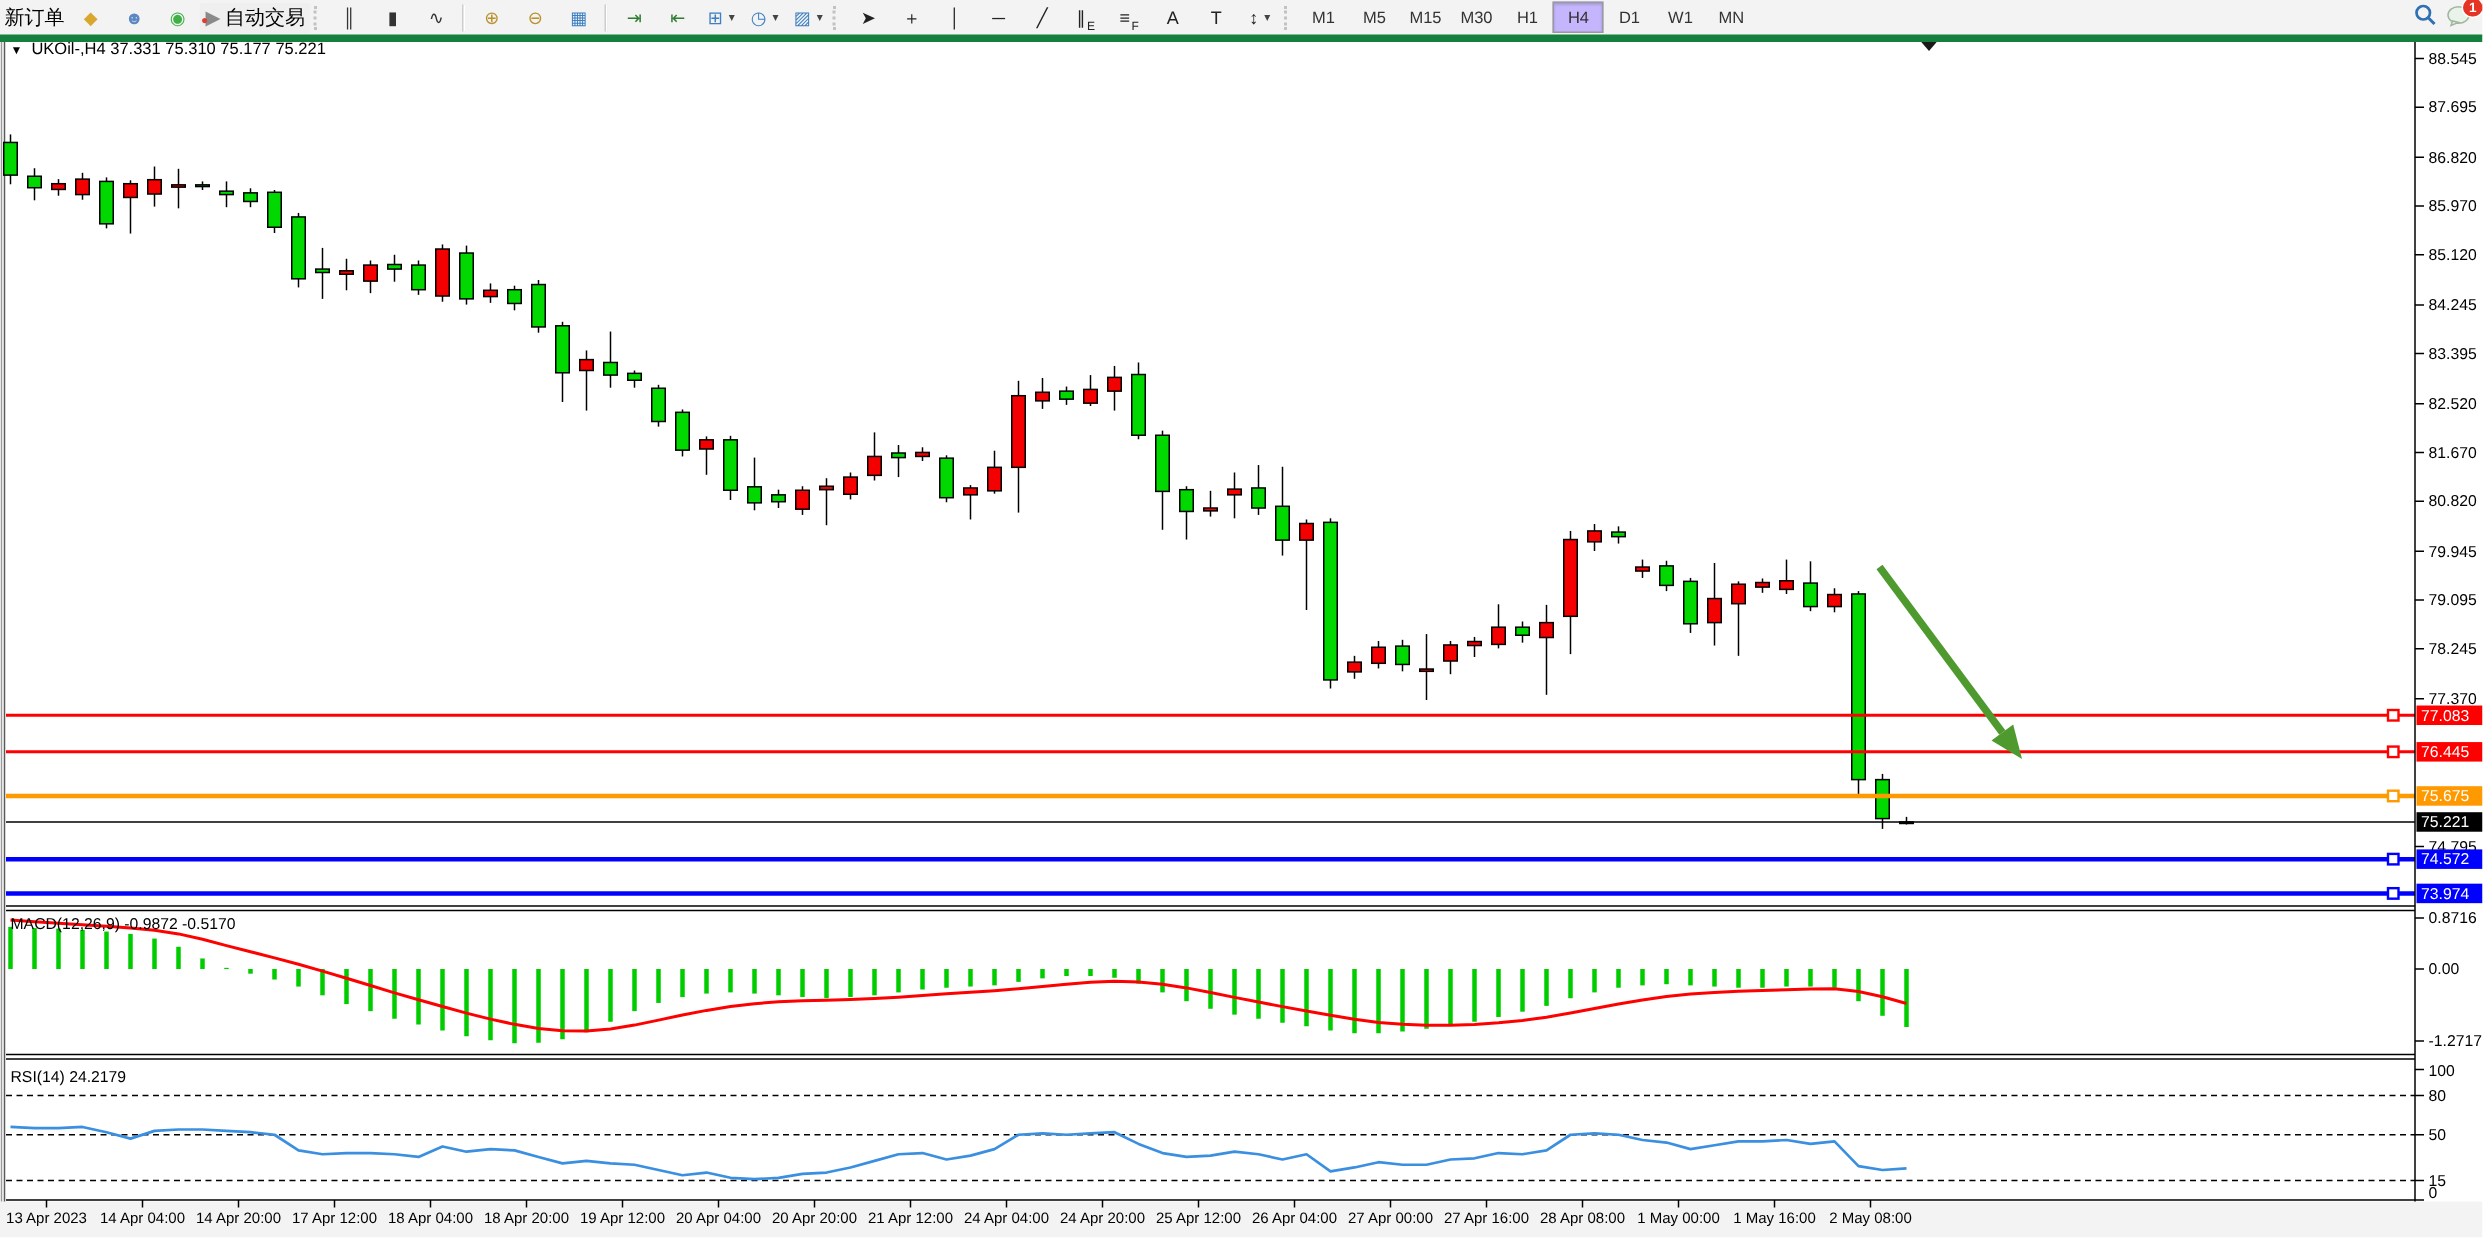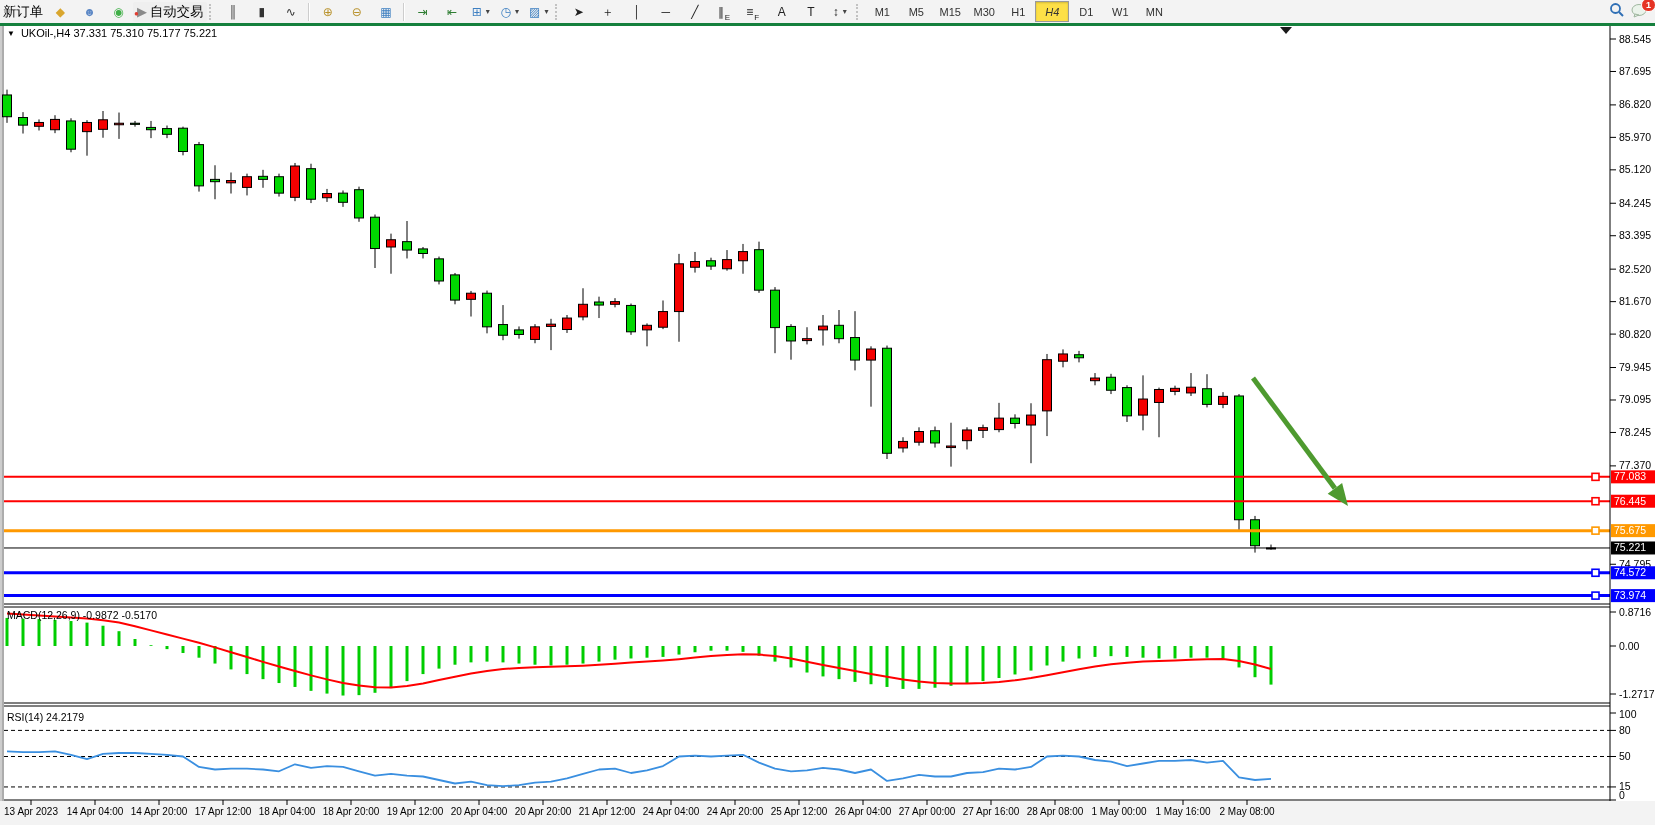--- a/index.html
+++ b/index.html
@@ -1,30 +1,30 @@
 <!DOCTYPE html>
 <html><head>
 <meta charset="utf-8">
 <style>
   html,body{margin:0;padding:0;background:#fff;}
   body{width:1655px;height:825px;position:relative;overflow:hidden;
        font-family:"Liberation Sans","DejaVu Sans",sans-serif;-webkit-font-smoothing:antialiased;}
   
   #toolbar{position:absolute;left:0;top:0;width:1655px;height:23px;background:#f3f3f3;
-           border-bottom:3px solid #15803d;display:flex;align-items:center;z-index:5;font-size:12px;color:#222;}
+           border-bottom:5px solid #15803d;display:flex;align-items:center;z-index:5;font-size:12px;color:#222;}
   .grip{width:5px;height:16px;margin:0 2px;border-left:2px dotted #c2c2c2;}
   .sep{width:1px;height:18px;background:#cdcdcd;border-right:1px solid #fff;margin:0 3px;}
   .tbtn{height:20px;min-width:21px;padding:0 3px;display:flex;align-items:center;justify-content:center;
         gap:3px;border:1px solid transparent;border-radius:2px;white-space:nowrap;cursor:default;}
   .tbtn .g{font-size:13px;line-height:1;}
   .tbtn.small .g{font-size:12px;}
   .caret{font-size:8px;color:#444;margin-left:1px;}
   .tf{height:19px;min-width:24px;padding:0 4px;display:flex;align-items:center;justify-content:center;
       font-size:11px;color:#333;border:1px solid transparent;}
-  .tf.active{background:#fde047;border:1px solid #9a9a9a;box-shadow:inset 0 1px 2px rgba(0,0,0,.18);font-style:italic;}
+  .tf.active{background:#c4b5fd;border:1px solid #9a9a9a;box-shadow:inset 0 1px 2px rgba(0,0,0,.18);}
   #right-icons{margin-left:auto;display:flex;align-items:center;margin-right:6px;gap:6px;}
   .badge{position:absolute;top:-5px;right:-7px;background:#e53324;color:#fff;border-radius:8px;
          font-size:9px;font-weight:bold;padding:1px 4px;border:1px solid #fff;}
   .subL{font-size:8px;margin-left:-2px;align-self:flex-end;}
   
   #symbol-line{position:absolute;left:7px;top:27px;z-index:4;font-size:11px;color:#000;display:flex;gap:6px;align-items:center;}
   #symbol-line .tri{font-size:8px;}
   #chart-area{position:absolute;left:0;top:0;z-index:1;}
 </style>
 </head>

